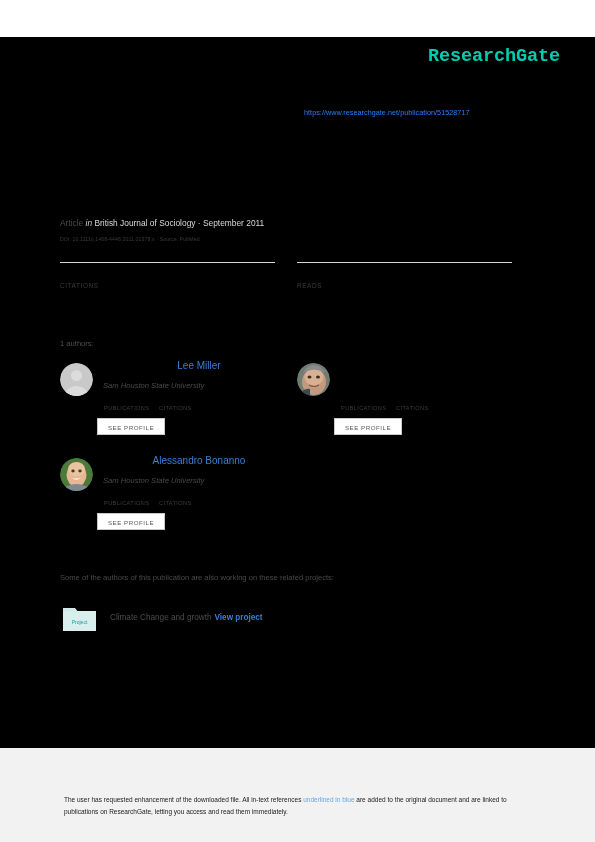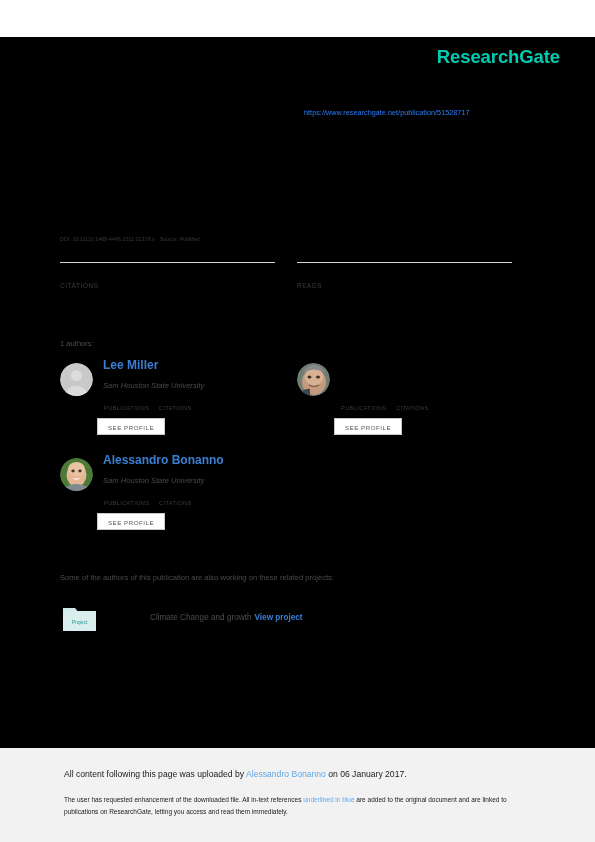--- a/index.html
+++ b/index.html
@@ -37,21 +37,21 @@
     width: 595px;
     height: 94px;
     background: #f2f2f2;
   }
 
   
   .rg-logo {
     position: absolute;
     right: 35px;
     top: 46px;
-    font-family: Liberation Sans, sans-serif;
+    font-family: Liberation Mono, monospace;
     font-weight: bold;
     font-size: 18.5px;
     letter-spacing: -0.1px;
     color: #00ccb1;
     white-space: nowrap;
   }
   .rg-url {
     position: absolute;
     left: 304px;
     top: 108px;
@@ -151,25 +151,26 @@
     top: 3px;
     width: 33px;
     height: 33px;
     border-radius: 50%;
     overflow: hidden;
   }
   .avatar svg { display: block; width: 33px; height: 33px; }
 
   .author-body { position: absolute; left: 43px; top: 0; width: 192px; }
   .author-name {
-    font-size: 12px;
-    font-weight: bold;
+    font-size: 10px;
+    font-weight: normal;
     color: #3a7fd5;
     line-height: 11px;
     white-space: nowrap;
+    text-align: center;
   }
   .author-affil {
     font-size: 7.6px;
     font-style: italic;
     color: #4a4a4a;
     line-height: 12px;
     margin-top: 9px;
     white-space: nowrap;
   }
   .author-stats {
@@ -235,21 +236,20 @@
     height: 28px;
   }
   .project-icon svg { display: block; }
   .project-text {
     position: absolute;
     left: 47px;
     top: 8px;
     font-size: 8.2px;
     color: #4d4d4d;
     white-space: nowrap;
-    margin-left: 40px;
   }
   .project-text .view-link {
     color: #3a7fd5;
     font-weight: bold;
     text-decoration: none;
     margin-left: 3px;
   }
 
   
   .footer-main {
@@ -278,20 +278,27 @@
 <div id="page">
 
   <div id="dark-region"></div>
   <div id="footer-region"></div>
 
   <div class="rg-logo">ResearchGate</div>
   <a class="rg-url" href="#">https://www.researchgate.net/publication/51528717</a>
 
   <div id="article-title" class="hidden-text">The Globalization of Food and the Cultural Politics of Consumption</div>
 
+  <div class="meta-line">
+    <span>Article</span>
+    <span class="in">in</span>
+    <span class="meta-journal">British Journal of Sociology</span>
+    <span class="meta-journal">·</span>
+    <span class="meta-journal">September 2011</span>
+  </div>
   <div class="doi-line">DOI: 10.1111/j.1468-4446.2011.01378.x · Source: PubMed</div>
 
   <div class="stat citations">
     <div class="rule"></div>
     <div class="value"></div>
     <div class="label">CITATIONS</div>
   </div>
   <div class="stat reads">
     <div class="rule"></div>
     <div class="value"></div>
@@ -383,20 +390,17 @@
         <path d="M0 3 h12 l2.5 3 h18.5 v20 h-33 z" fill="#cfe9e8"></path>
         <rect x="0" y="6" width="33" height="20" fill="#d9eeed"></rect>
         <text x="16.5" y="18.5" font-family="Liberation Sans, sans-serif" font-size="5" fill="#1c9b94" text-anchor="middle">Project</text>
       </svg>
     </div>
     <div class="project-text">
       <span>Climate Change and growth</span><a class="view-link" href="#">View project</a>
     </div>
   </div>
 
-  <div class="footer-main">
-    <span>All content following this page was uploaded by </span><span class="uploader">Alessandro Bonanno</span><span> on 06 January 2017.</span>
-  </div>
   <div class="footer-note">
     <span>The user has requested enhancement of the downloaded file. All in-text references </span><span class="blue">underlined in blue</span><span> are added to the original document and are linked to publications on ResearchGate, letting you access and read them immediately.</span>
   </div>
 
 </div>
 
 </body></html>

